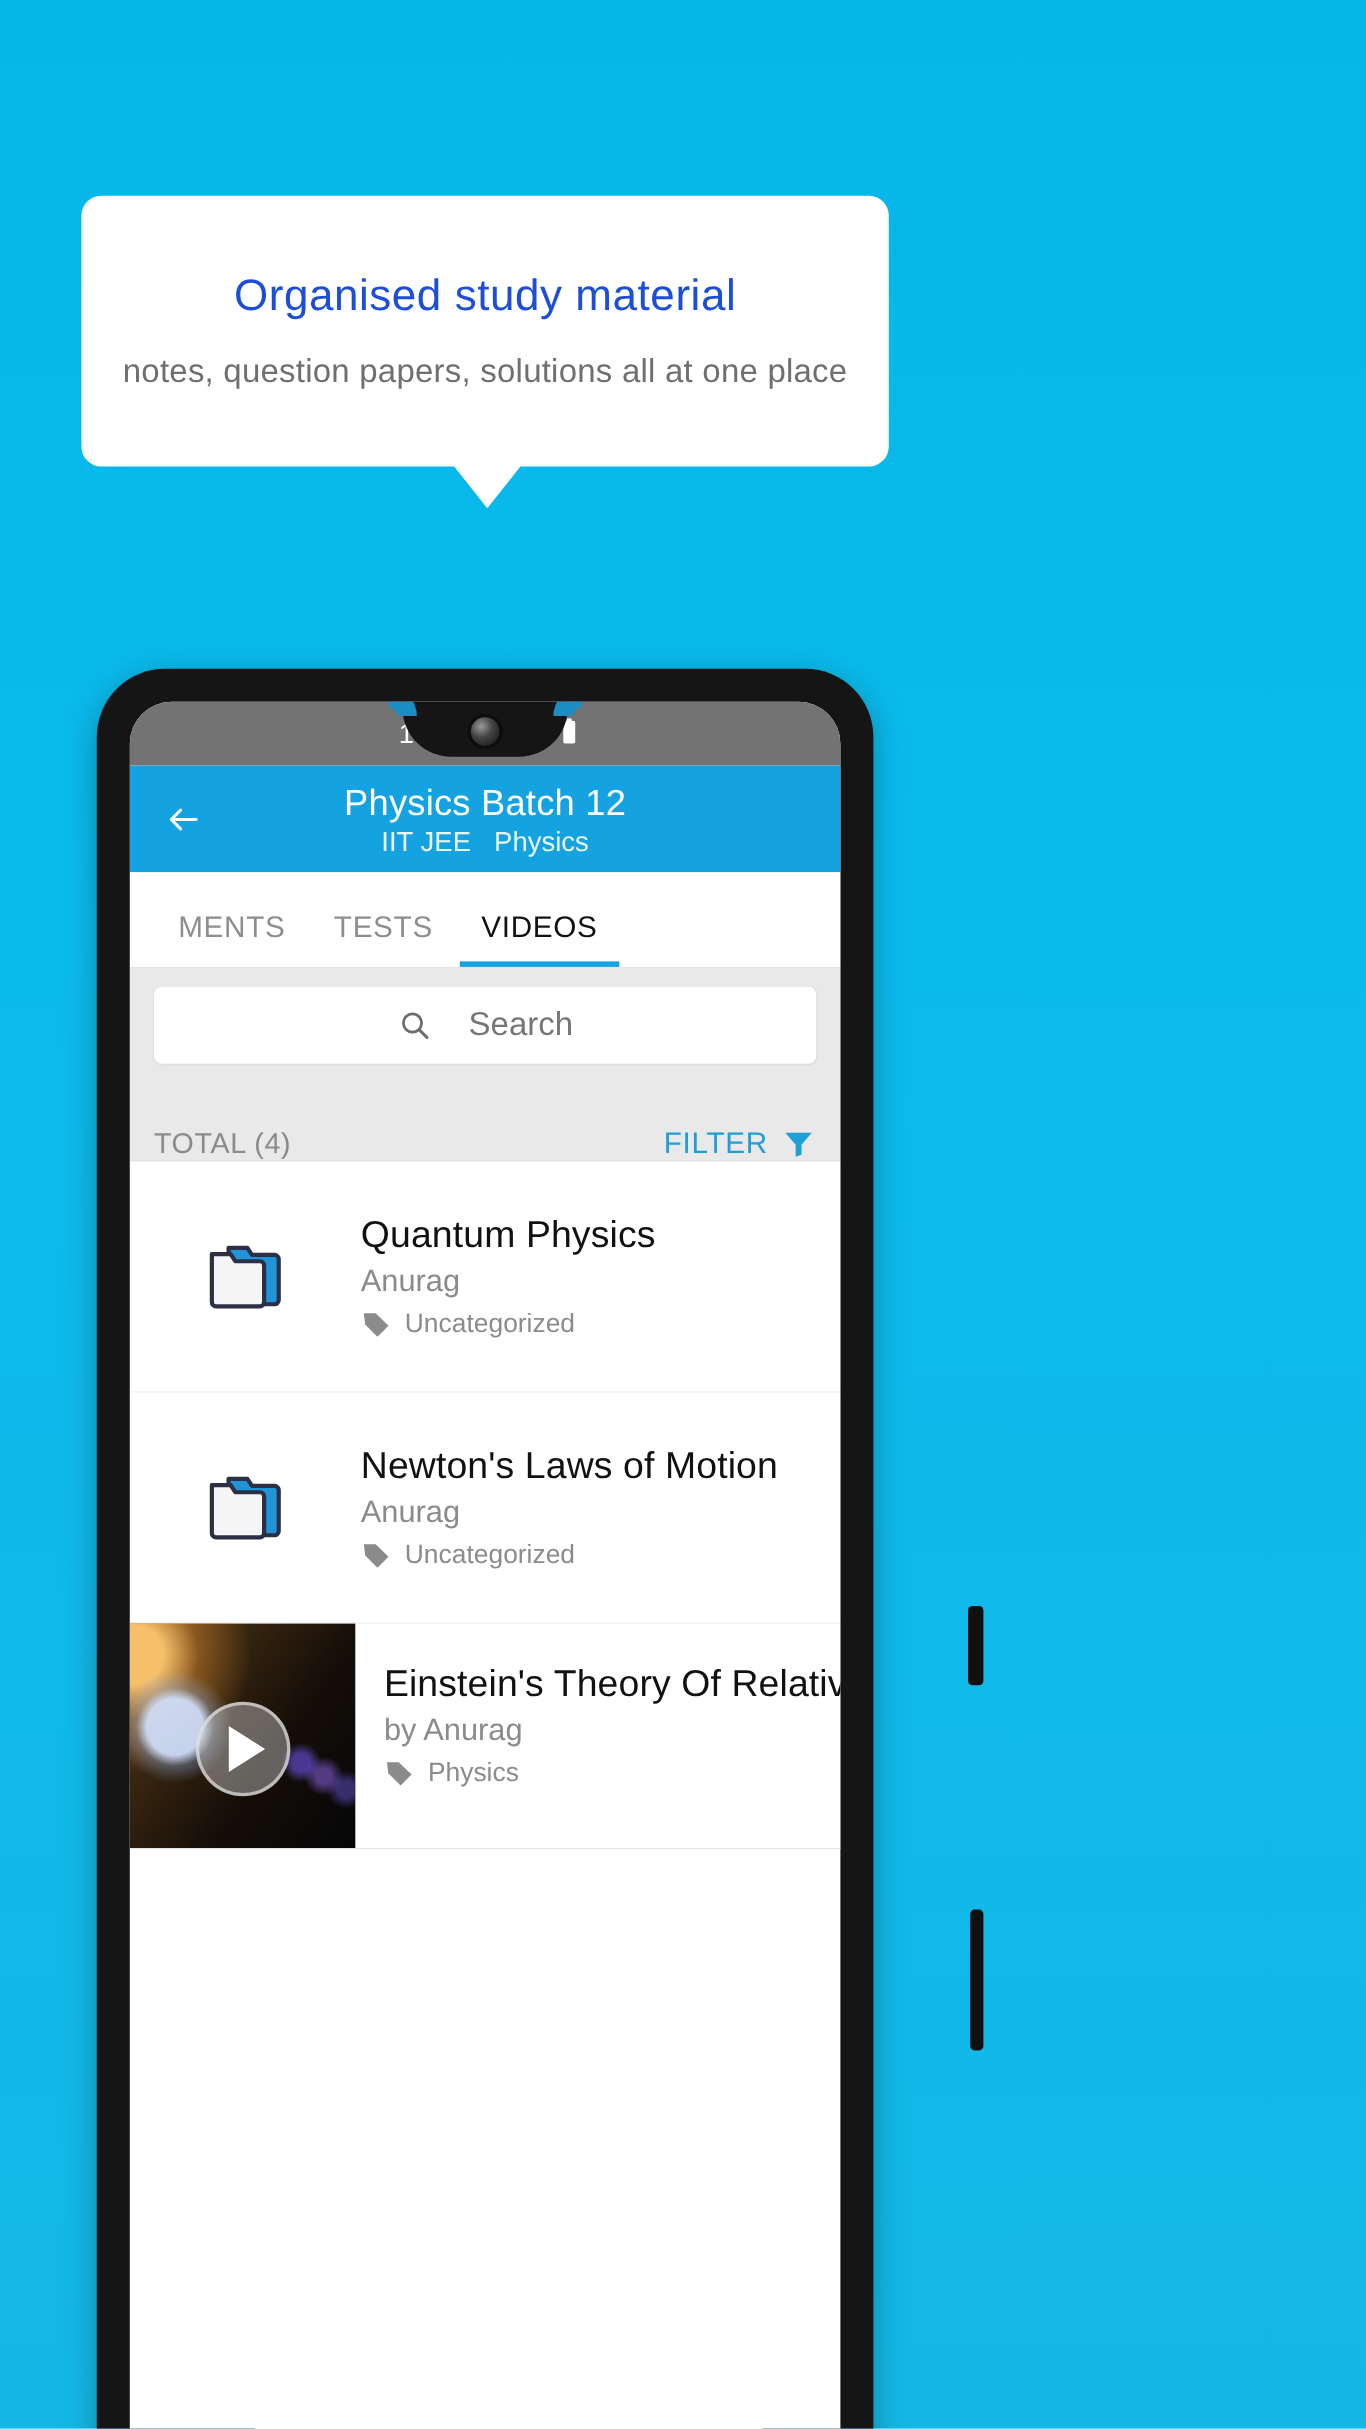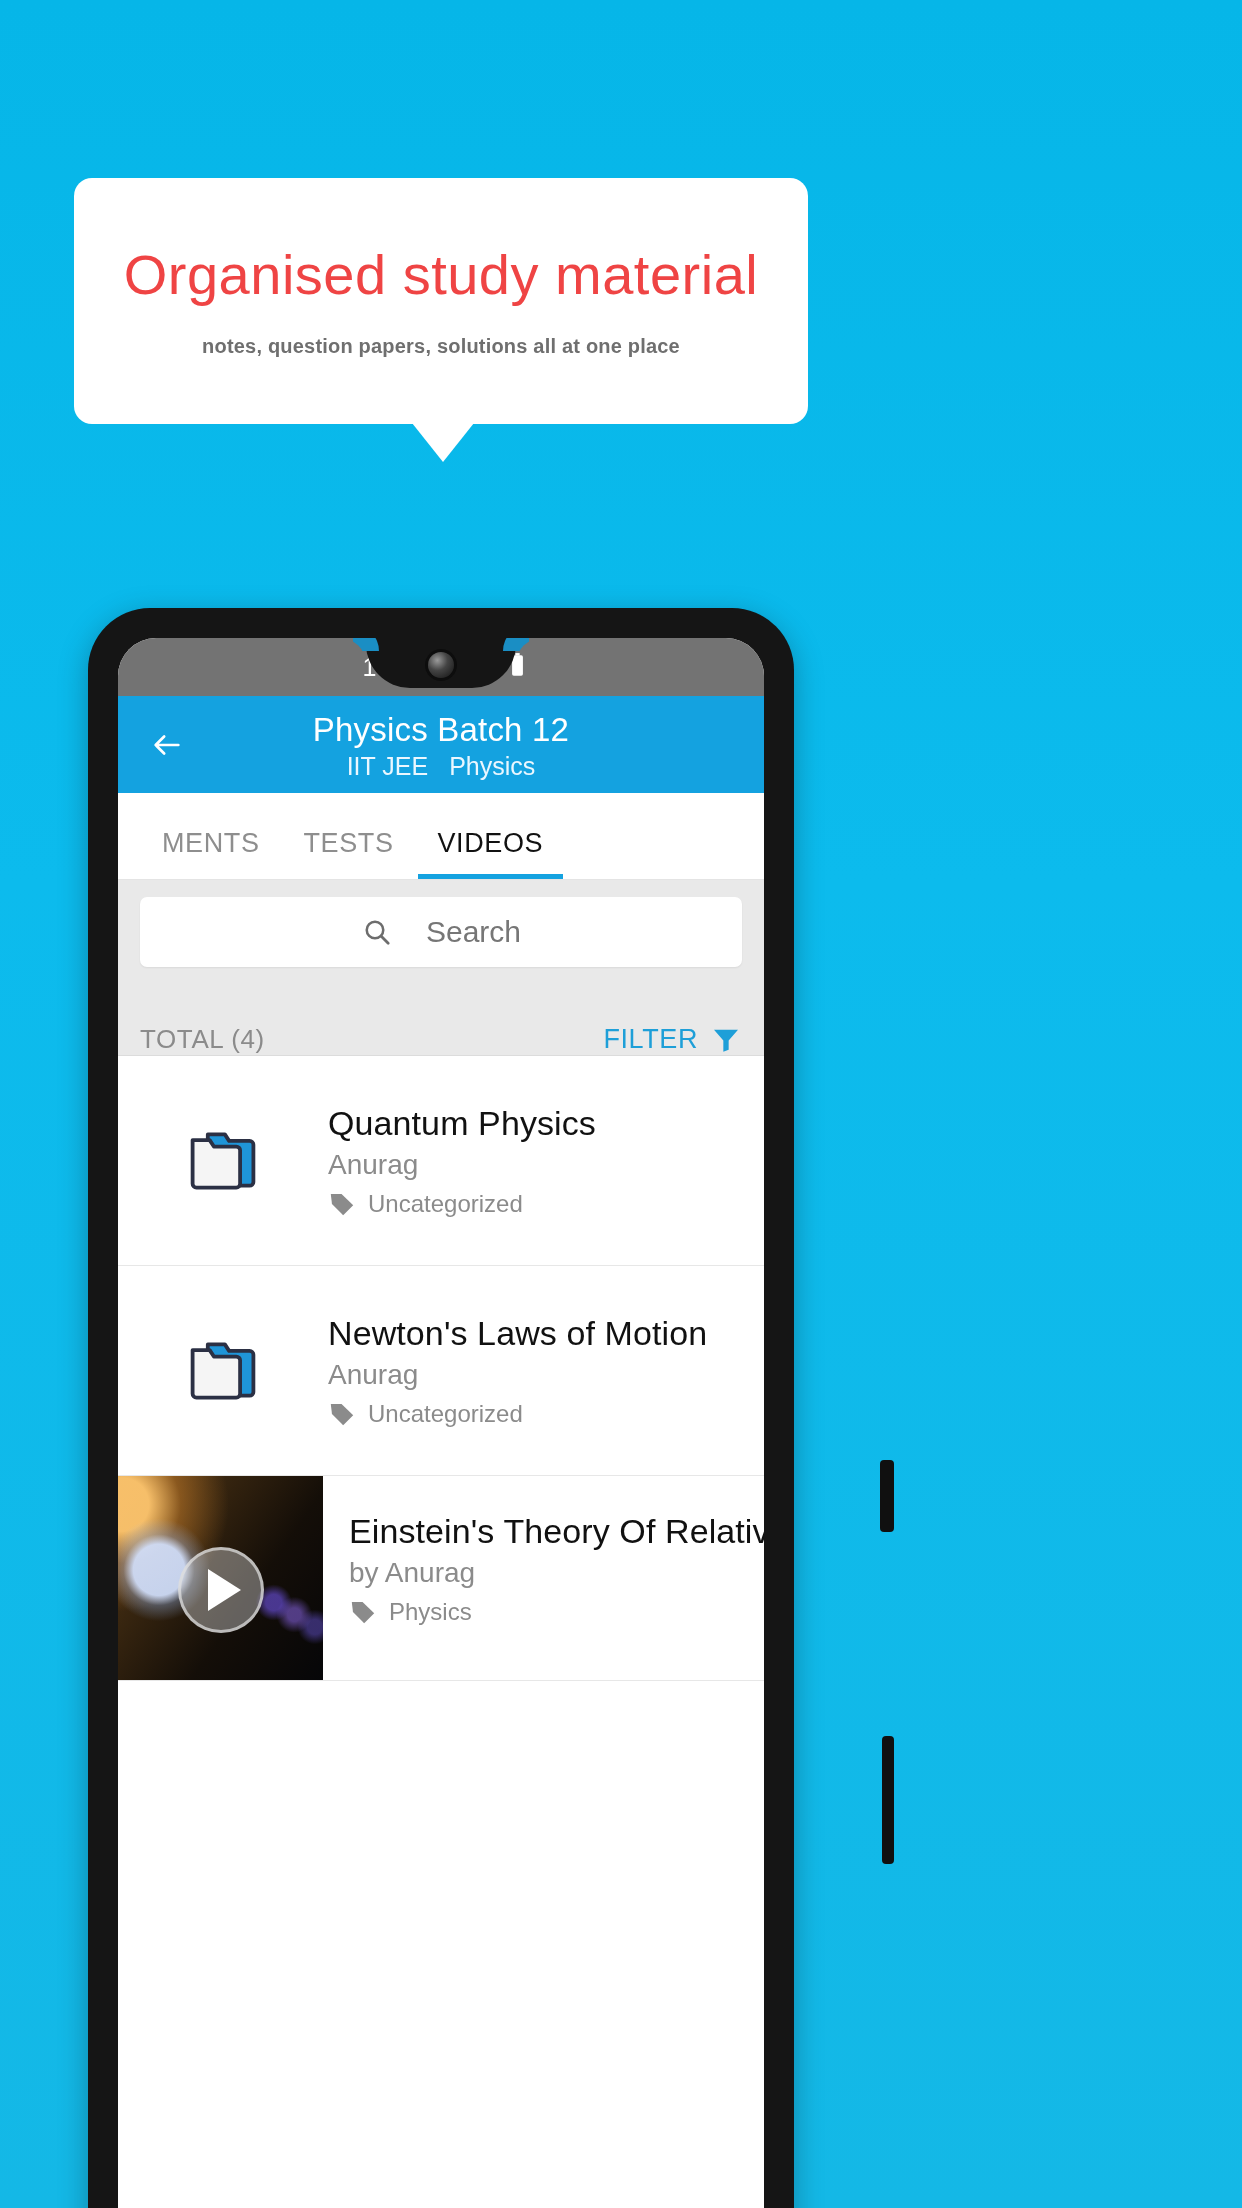--- a/index.html
+++ b/index.html
@@ -29,31 +29,31 @@
   }
   #callout-tail {
     position: absolute;
     left: 412px; top: 423px;
     width: 0; height: 0;
     border-left: 31px solid transparent;
     border-right: 31px solid transparent;
     border-top: 39px solid #ffffff;
   }
   #callout-title {
-    font-size: 56px;
+    font-size: 40px;
     font-weight: 400;
-    color: #ef4444;
+    color: #1d4ed8;
     letter-spacing: 0.5px;
     line-height: 1.1;
     white-space: nowrap;
   }
   #callout-sub {
     margin-top: 30px;
-    font-size: 20px;
-    font-weight: 700;
+    font-size: 30px;
+    font-weight: 400;
     color: #6f6f6f;
     letter-spacing: 0.2px;
     white-space: nowrap;
   }
 
   
   #phone {
     position: absolute;
     left: 88px; top: 608px;
     width: 706px; height: 1640px;

